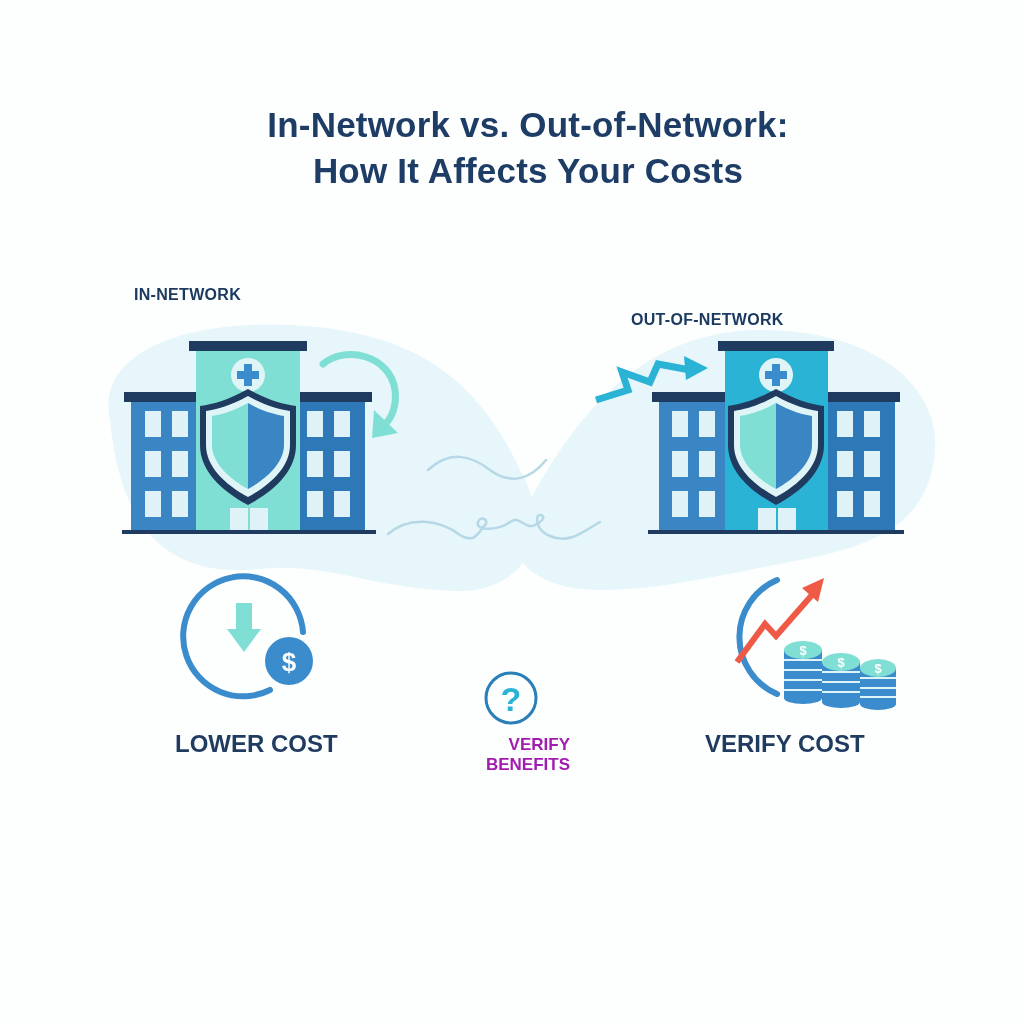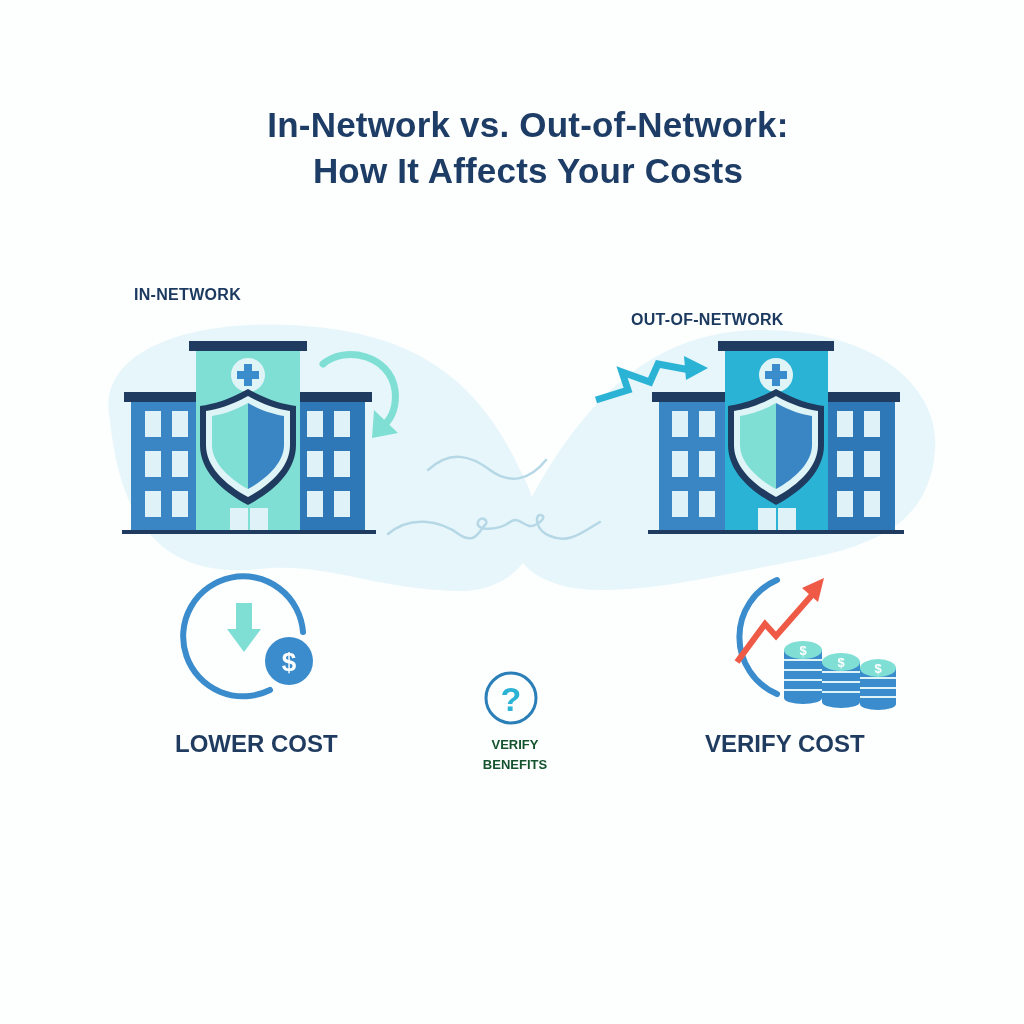--- a/index.html
+++ b/index.html
@@ -13,22 +13,22 @@
   }
   .title.l1 { top: 104px; }
   .title.l2 { top: 150px; }
   .section-label {
     position: absolute; top: 286px; color: #1c3a60; font-weight: bold; font-size: 16px; letter-spacing: 0.3px;
   }
   .cost-label {
     position: absolute; top: 730px; color: #1f3b5f; font-weight: bold; font-size: 24px;
   }
   .verify-label {
-    position: absolute; top: 735px; left: 460px; width: 110px; text-align: center;
-    color: #14532d; font-size: 13px; line-height: 20px; font-weight: bold;
+    position: absolute; top: 735px; left: 460px; width: 110px; text-align: right;
+    color: #a21caf; font-size: 17px; line-height: 20px; font-weight: bold;
   }
   svg.layer { position: absolute; left: 0; top: 0; }
 </style>
 </head>
 <body>
 
 <svg class="layer" width="1024" height="1024" viewBox="0 0 1024 1024">
 
   <path d="M110 420 C 95 350, 190 320, 290 325 C 390 330, 470 360, 520 470 C 560 540, 520 600, 440 590 C 360 585, 320 560, 250 570 C 160 575, 120 520, 110 420 Z" fill="#e6f6fa"></path>
 

